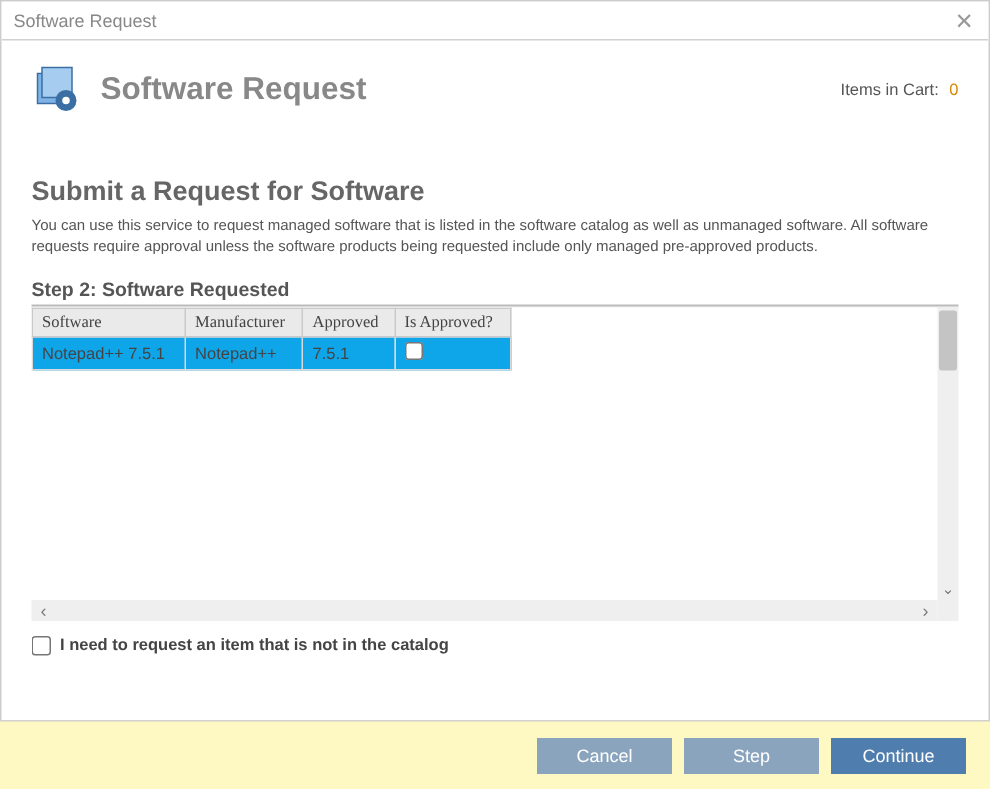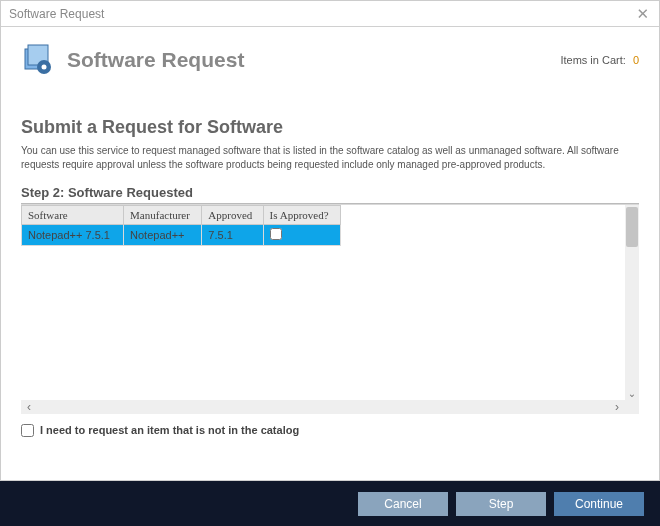--- a/index.html
+++ b/index.html
@@ -91,21 +91,21 @@
     color: #777; font-size: 12px;
   }
   .hscroll .arrow { width: 16px; text-align: center; }
   .corner { position: absolute; right:0; bottom:0; width:14px; height:14px; background:#efefef; }
   .catalog-row { display: flex; align-items: flex-start; gap: 6px; margin-top: 10px; font-size: 11px; font-weight: bold; color: #444; }
   .catalog-row input { width: 13px; height: 13px; margin: 0; }
   .footer {
     position: absolute;
     bottom: 0; left: 0; right: 0;
     border-top: 1px solid #d0d0d0;
-    background: #0f172a;
+    background: #fef9c3;
     height: 46px;
     display: flex;
     align-items: center;
     justify-content: flex-end;
     gap: 8px;
     padding: 0 16px;
   }
   .btn {
     min-width: 90px;
     height: 24px;

